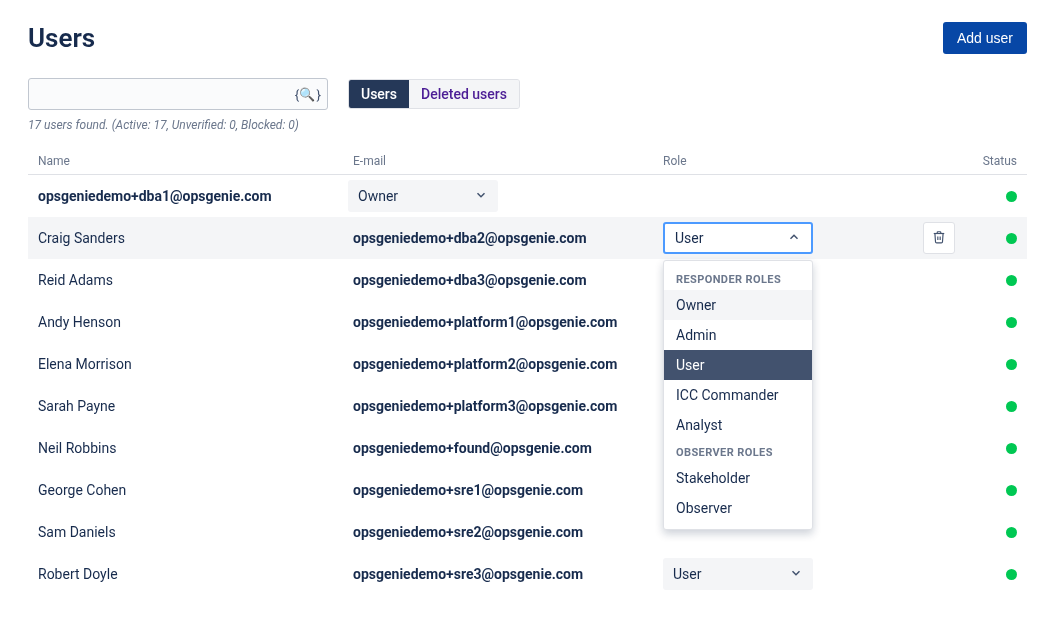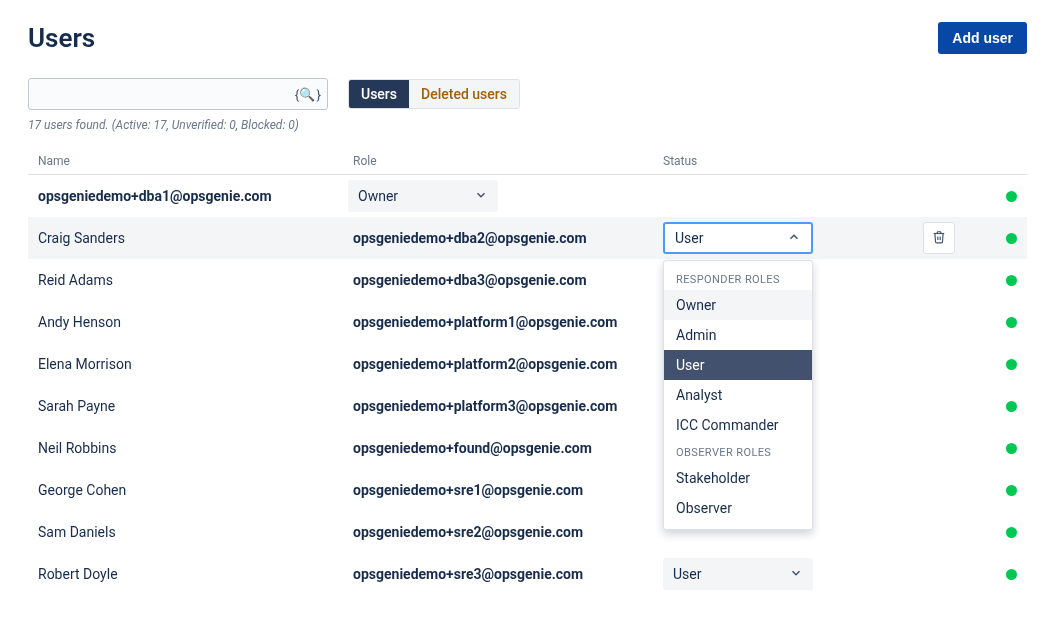--- a/index.html
+++ b/index.html
@@ -22,21 +22,21 @@
     font-weight: 600;
     color: #172B4D;
   }
   .add-user-btn {
     background: #0747A6;
     color: #fff;
     border: none;
     border-radius: 3px;
     padding: 8px 14px;
     font-size: 14px;
-    font-weight: 700;
+    font-weight: 400;
     cursor: pointer;
   }
   .controls-row {
     display: flex;
     align-items: center;
     gap: 20px;
     margin-bottom: 8px;
   }
   .search-box {
     position: relative;
@@ -68,21 +68,21 @@
     border-radius: 3px;
     overflow: hidden;
     background: #F4F5F7;
   }
   .tab {
     padding: 6px 12px;
     font-size: 14px;
     font-weight: 500;
     cursor: pointer;
     background: #F4F5F7;
-    color: #a16207;
+    color: #4c1d95;
   }
   .tab.active {
     background: #253858;
     color: #fff;
   }
   .summary {
     font-size: 12px;
     color: #6B778C;
     font-style: italic;
     margin-bottom: 16px;
@@ -94,21 +94,21 @@
     display: flex;
     border-bottom: 1px solid #DFE1E6;
     padding: 6px 10px;
     font-size: 12px;
     color: #6B778C;
   }
   .col-name { width: 315px; }
   .col-email { width: 310px; }
   .col-role { width: 260px; }
   .col-actions { width: 50px; }
-  .col-status { flex: 1; padding-right: 0; }
+  .col-status { flex: 1; text-align: right; padding-right: 0; }
   .tbody { }
   .row {
     display: flex;
     align-items: center;
     padding: 0 10px;
     height: 42px;
     font-size: 14px;
     color: #172B4D;
     position: relative;
   }
@@ -164,21 +164,21 @@
     border-radius: 3px;
     box-shadow: 0 4px 8px rgba(9,30,66,0.2);
     z-index: 50;
     padding: 6px 0;
   }
   .dd-group-label {
     font-size: 11px;
     letter-spacing: 0.4px;
     color: #6B778C;
     padding: 6px 12px 4px;
-    font-weight: 400;
+    font-weight: 700;
   }
   .dd-option {
     padding: 7px 12px;
     font-size: 14px;
     cursor: pointer;
     color: #172B4D;
   }
   .dd-option.highlight { background: #F4F5F7; }
   .dd-option.selected { background: #42526E; color: #fff; }
   .role-cell-wrap { position: relative; }
@@ -203,20 +203,21 @@
       <div class="tab active">Users</div>
       <div class="tab">Deleted users</div>
     </div>
   </div>
 
   <div class="summary">17 users found. (Active: 17, Unverified: 0, Blocked: 0)</div>
 
   <div class="table">
     <div class="thead">
       <div class="col-name">Name</div>
+      <div class="col-email">E-mail</div>
       <div class="col-role">Role</div>
       <div class="col-actions"></div>
       <div class="col-status">Status</div>
     </div>
     <div class="tbody" id="tbody">
         <div class="row">
           <div class="col-email col-email-cell">opsgeniedemo+dba1@opsgenie.com</div>
           <div class="col-role role-cell-wrap">
             <div class="role-select readonly">
               <span>Owner</span>
@@ -238,22 +239,22 @@
               <span>User</span>
               <span class="chevron"><svg width="14" height="14" viewBox="0 0 24 24" fill="none" stroke="currentColor" stroke-width="2.5">
                   <polyline points="6 15 12 9 18 15"></polyline>
                 </svg></span>
             </div>
             <div class="dropdown">
               <div class="dd-group-label">RESPONDER ROLES</div>
               <div class="dd-option highlight">Owner</div>
               <div class="dd-option">Admin</div>
               <div class="dd-option selected">User</div>
+              <div class="dd-option">ICC Commander</div>
               <div class="dd-option">Analyst</div>
-              <div class="dd-option">ICC Commander</div>
               <div class="dd-group-label">OBSERVER ROLES</div>
               <div class="dd-option">Stakeholder</div>
               <div class="dd-option">Observer</div>
             </div>
           </div>
           <div class="col-actions">
             <div class="trash-btn">
               <span><svg width="14" height="14" viewBox="0 0 24 24" fill="none" stroke="currentColor" stroke-width="2">
                   <polyline points="3 6 5 6 21 6"></polyline>
                   <path d="M19 6l-1 14a2 2 0 0 1-2 2H8a2 2 0 0 1-2-2L5 6"></path>

